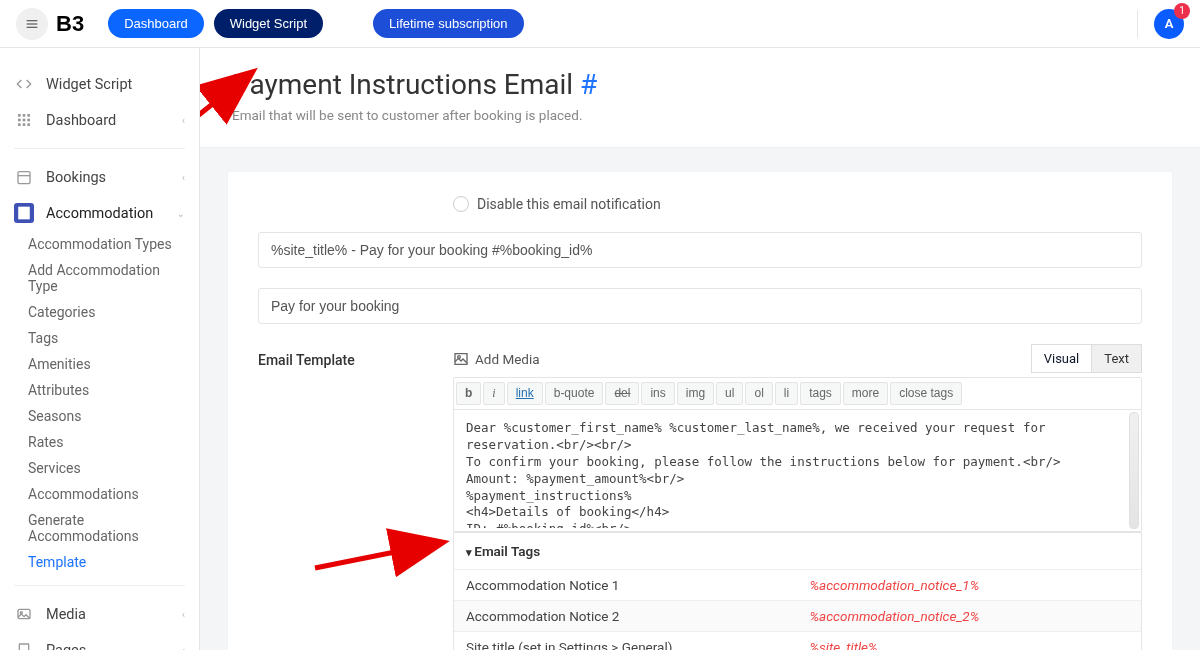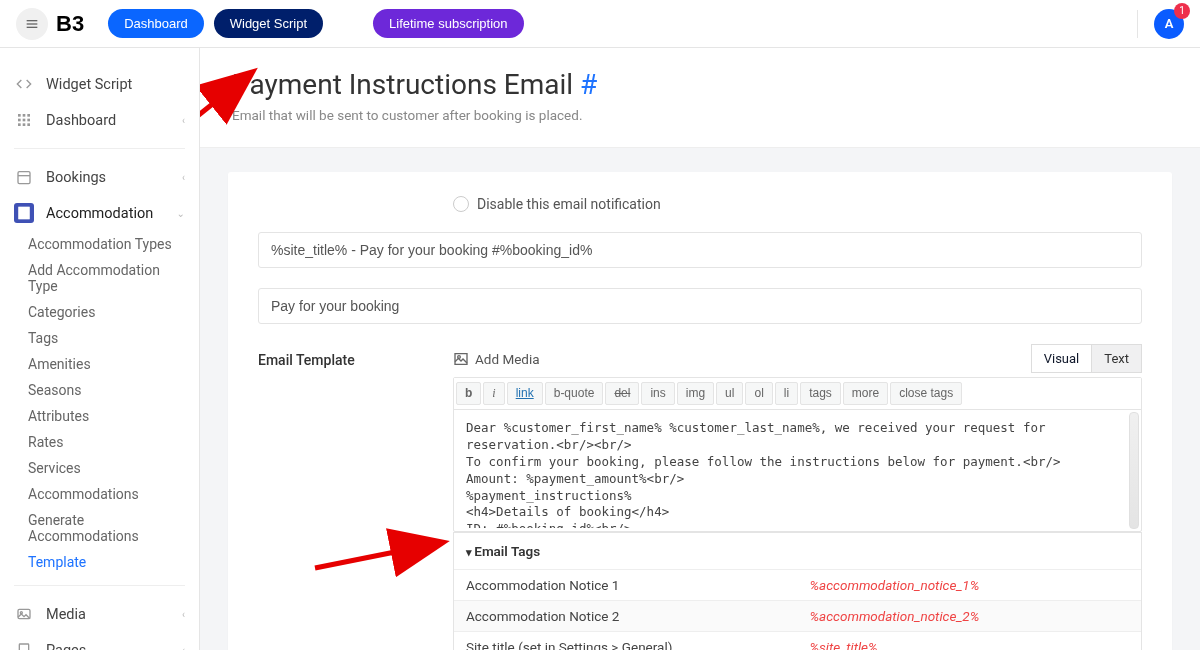--- a/index.html
+++ b/index.html
@@ -6,21 +6,21 @@
 body { font-family: -apple-system, BlinkMacSystemFont, "Segoe UI", Roboto, sans-serif; background: #fff; color: #333; font-size: 14px; width: 1200px; height: 650px; overflow: hidden; position: relative; }
 
 
 .topbar { display: flex; align-items: center; height: 48px; padding: 0 16px; border-bottom: 1px solid #e5e5e5; background: #fff; position: relative; }
 .hamburger { width: 32px; height: 32px; display: flex; align-items: center; justify-content: center; border-radius: 50%; background: #f0f0f0; margin-right: 8px; cursor: pointer; }
 .hamburger svg { width: 16px; height: 16px; }
 .logo { font-size: 22px; font-weight: 700; margin-right: 24px; font-family: Arial, sans-serif; }
 .btn { padding: 7px 16px; border-radius: 16px; font-size: 13px; font-weight: 500; border: none; cursor: pointer; margin-right: 10px; }
 .btn-dashboard { background: #0a66ff; color: #fff; }
 .btn-widget { background: #001f6b; color: #fff; }
-.btn-lifetime { background: #6d28d9; color: #fff; margin-left: 40px; }
+.btn-lifetime { background: #1d4ed8; color: #fff; margin-left: 40px; }
 .avatar-wrap { margin-left: auto; position: relative; }
 .avatar { width: 30px; height: 30px; border-radius: 50%; background: #0a5cff; color: #fff; display: flex; align-items: center; justify-content: center; font-weight: 600; font-size: 13px; }
 .badge { position: absolute; top: -6px; right: -6px; background: #ee2f4c; color: #fff; font-size: 10px; border-radius: 50%; width: 16px; height: 16px; display: flex; align-items: center; justify-content: center; }
 .vdiv { width: 1px; height: 28px; background: #e5e5e5; margin: 0 16px; }
 
 
 .layout { display: flex; height: calc(650px - 48px); }
 .sidebar { width: 200px; background: #fff; border-right: 1px solid #e5e5e5; overflow-y: auto; padding-top: 18px; }
 .side-item { display: flex; align-items: center; padding: 8px 14px; cursor: pointer; color: #5c5c5c; position: relative; }
 .side-icon { width: 20px; height: 20px; display: flex; align-items: center; justify-content: center; margin-right: 12px; }
@@ -159,22 +159,22 @@
           </svg>
         </span>
       <span class="side-label">Accommodation</span>
       <span class="side-caret">⌄</span>
     </div>
     <div class="sub-item">Accommodation Types</div>
     <div class="sub-item">Add Accommodation Type</div>
     <div class="sub-item">Categories</div>
     <div class="sub-item">Tags</div>
     <div class="sub-item">Amenities</div>
+    <div class="sub-item">Attributes</div>
     <div class="sub-item">Seasons</div>
-    <div class="sub-item">Attributes</div>
     <div class="sub-item">Rates</div>
     <div class="sub-item">Services</div>
     <div class="sub-item">Accommodations</div>
     <div class="sub-item">Generate Accommodations</div>
     <div class="sub-item active">Template</div>
     <hr class="side-hr">
     <div class="side-item">
       <span class="side-icon plain">
           <svg viewBox="0 0 24 24" fill="none" stroke="#999" stroke-width="2">
             <rect x="3" y="5" width="18" height="14" rx="2"></rect>

